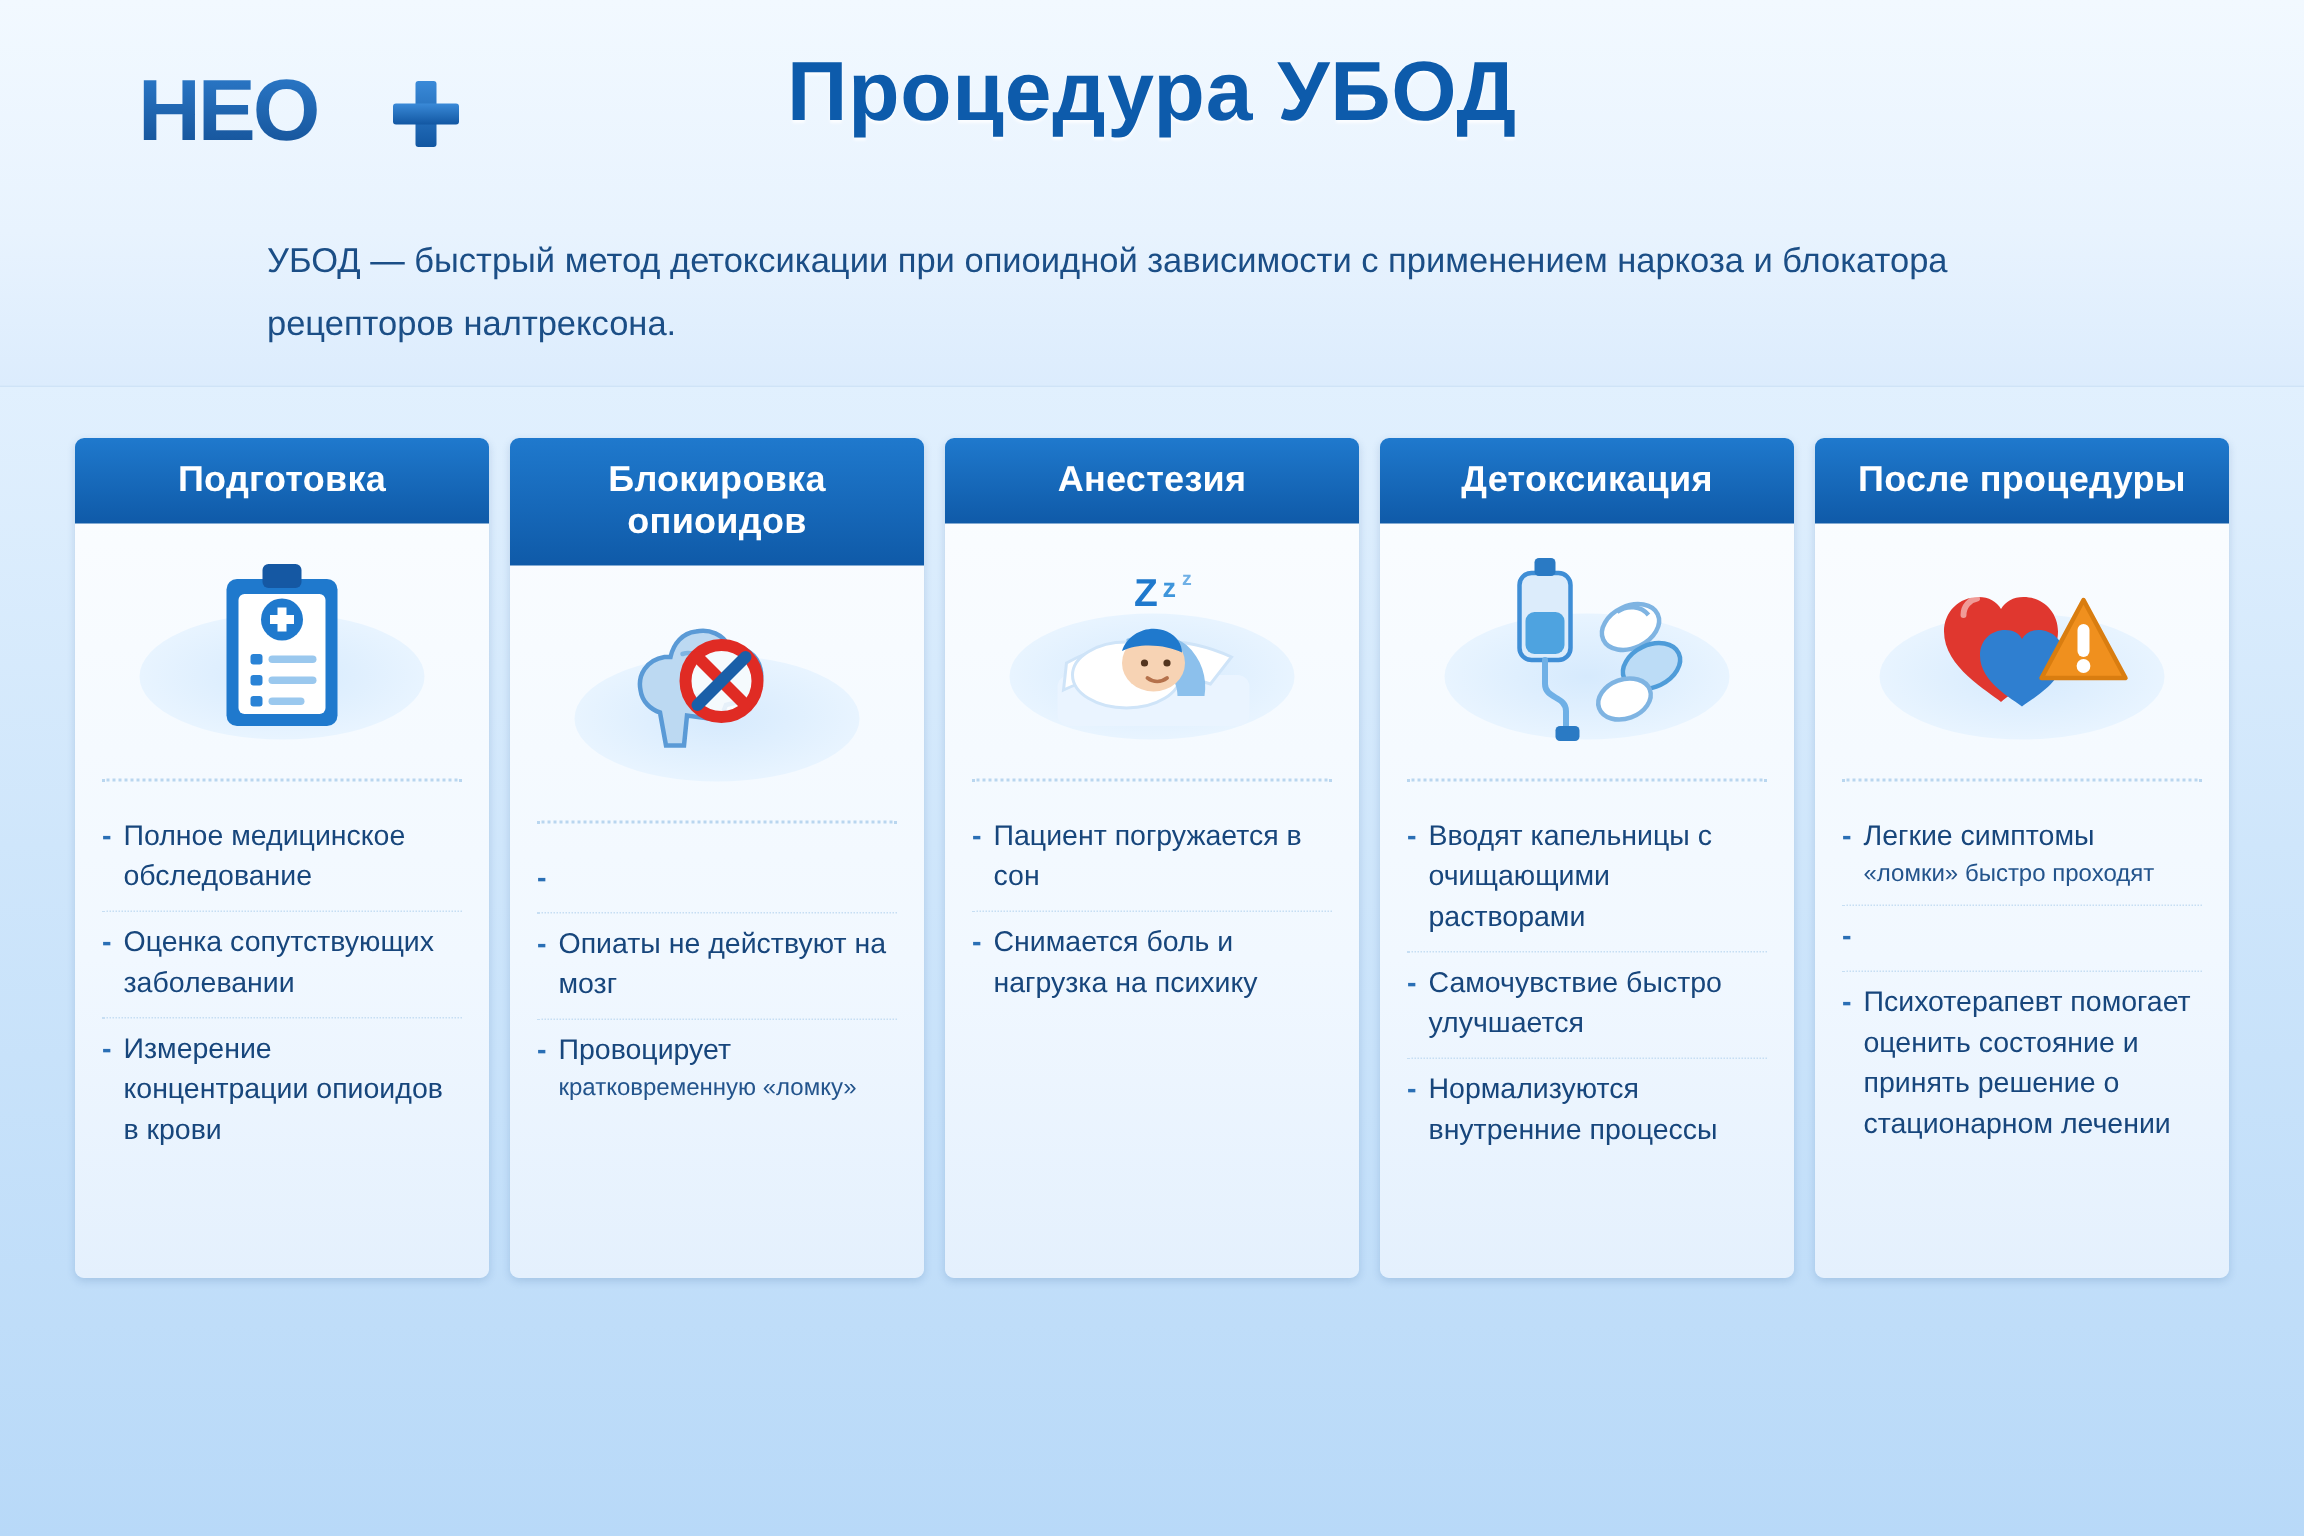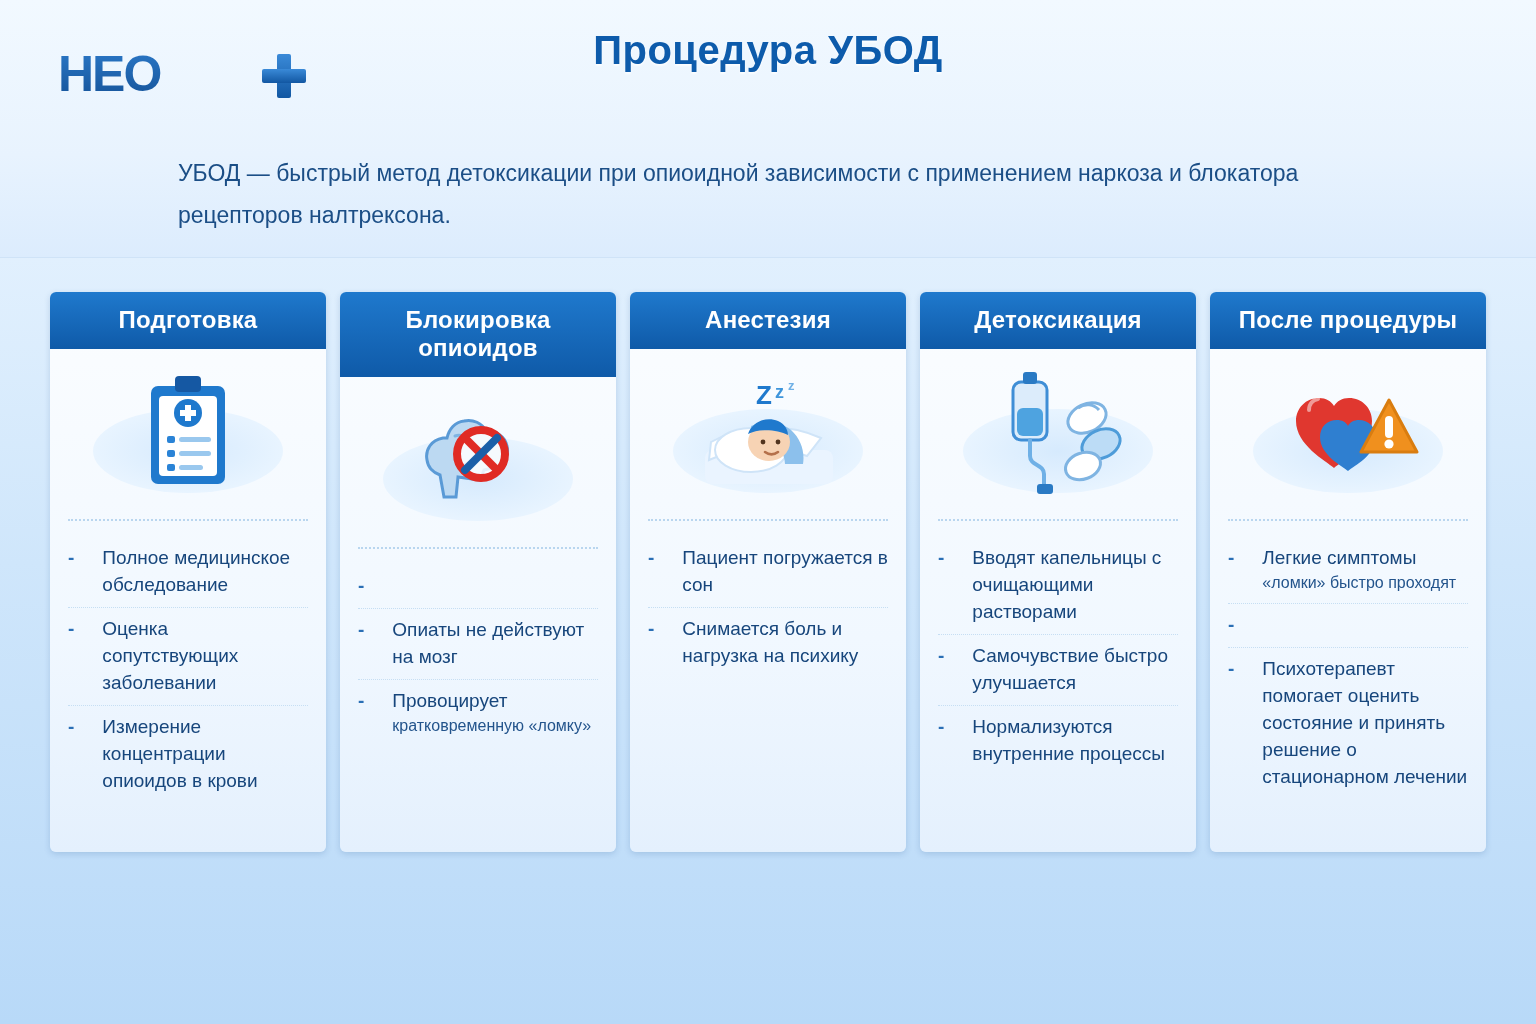--- a/index.html
+++ b/index.html
@@ -15,42 +15,42 @@
     height:258px;
     background:linear-gradient(180deg,#f2f9ff 0%,#e8f3fe 60%,#dcecfd 100%);
     border-bottom:1px solid #cfe3f7;
     box-sizing:border-box;
   }
   .logo{
     position:absolute;left:58px;top:38px;
     width:240px;height:72px;
   }
   .logo-text{
-    font-size:50px;font-weight:bold;letter-spacing:-2px;
+    font-size:58px;font-weight:bold;letter-spacing:-2px;
     color:#1b63b0;
     font-family:"Liberation Sans", sans-serif;
     line-height:72px;
     background:linear-gradient(180deg,#2f7fd0 0%,#114c90 100%);
-    -webkit-background-clip:text;background-clip:text;color:transparent;
+    -webkit-background-clip:text;background-clip:text;color:transparent;margin-left:34px;
   }
   .logo-plus{
     position:absolute;left:204px;top:16px;
     width:44px;height:44px;
   }
   .logo-plus::before,.logo-plus::after{
     content:"";position:absolute;background:linear-gradient(180deg,#3a8ad8,#1257a2);
     border-radius:2px;
   }
   .logo-plus::before{left:15px;top:0;width:14px;height:44px;}
   .logo-plus::after{left:0;top:15px;width:44px;height:14px;}
   h1.title{
     margin:0;
     position:absolute;left:0;right:0;top:28px;
     text-align:center;
-    font-size:40px;
+    font-size:56px;
     font-weight:bold;
     color:#0d5bab;
     letter-spacing:0.5px;
     text-shadow:0 2px 2px rgba(255,255,255,0.8);
   }
   .subtitle{
     position:absolute;left:50%;transform:translateX(-50%);
     top:152px;width:1180px;
     text-align:left;
     font-size:23px;
@@ -108,21 +108,21 @@
     line-height:27px;
     padding:7px 0 9px 0;
   }
   .bullet + .bullet{border-top:1px dotted #c6def3;}
   .dash{
     color:#2a6fb5;
     margin-right:8px;
     font-weight:bold;
     flex:0 0 auto;
   }
-  .btxt{flex:1;margin-left:20px;}
+  .btxt{flex:1;}
   .btxt b{font-weight:normal;}
   .sub{
     display:block;
     font-size:16px;
     line-height:23px;
     color:#23548c;
   }
 </style>
 </head>
 <body>

